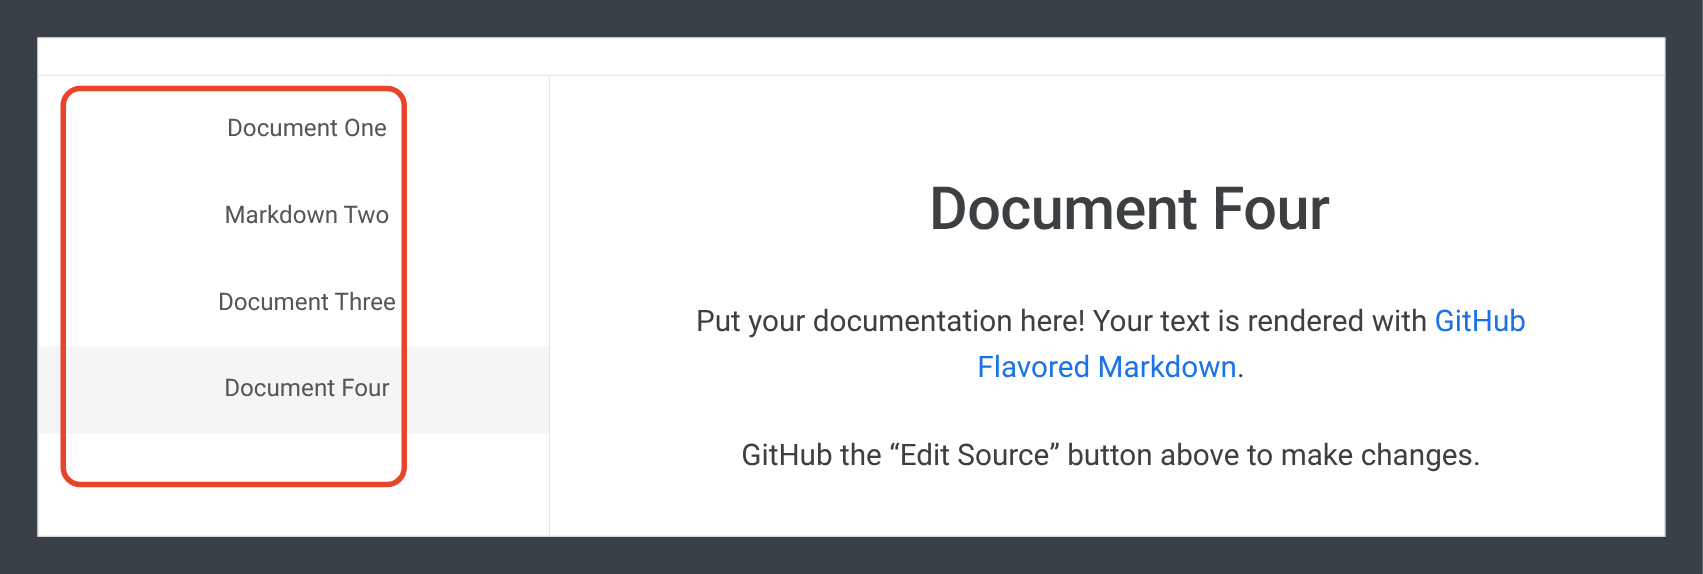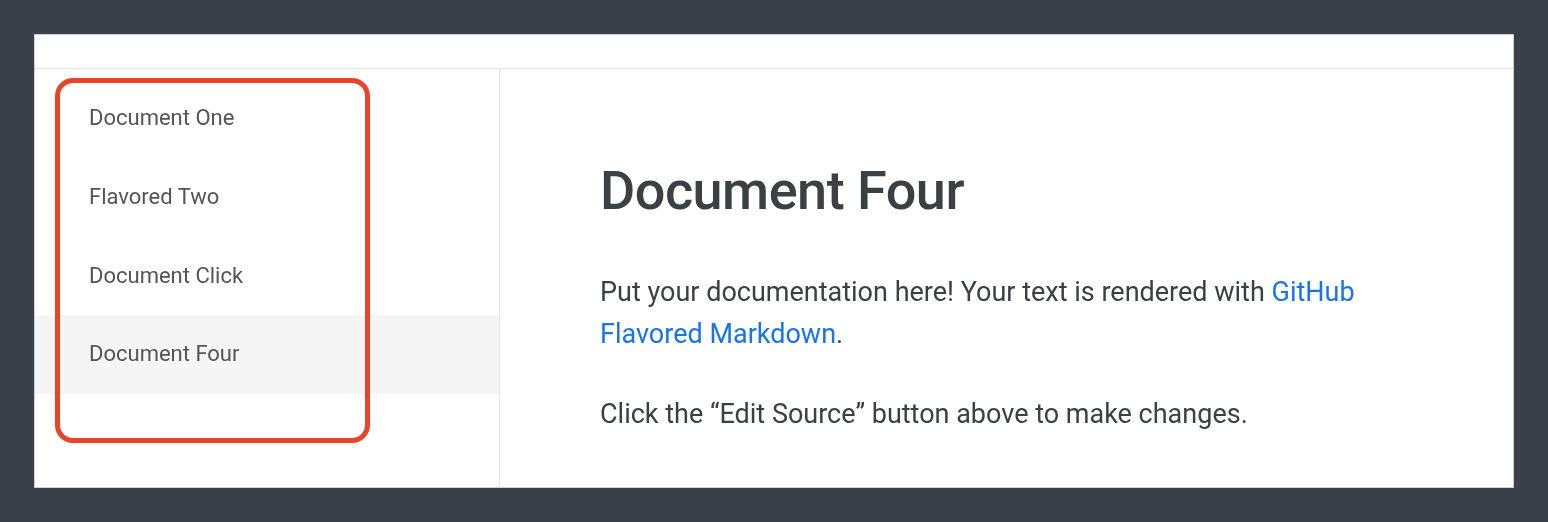--- a/index.html
+++ b/index.html
@@ -15,20 +15,21 @@
       padding: 34px;
       overflow: hidden;
     }
     .app-window {
       background: #ffffff;
       width: 100%;
       height: 100%;
       display: flex;
       flex-direction: column;
       border: 1px solid #d0d0d0;
+      text-align: center;
     }
     .top-bar {
       height: 34px;
       border-bottom: 1px solid #e5e5e5;
       background: #ffffff;
     }
     .content-area {
       display: flex;
       flex: 1;
       overflow: hidden;
@@ -87,31 +88,31 @@
 <body>
 
 <div class="app-window">
   <div class="top-bar"></div>
   <div class="content-area">
     <div class="sidebar">
       <div class="sidebar-item">
         <span>Document One</span>
       </div>
       <div class="sidebar-item">
-        <span>Flavored Two</span>
+        <span>Markdown Two</span>
       </div>
       <div class="sidebar-item">
-        <span>Document Click</span>
+        <span>Document Three</span>
       </div>
       <div class="sidebar-item selected">
         <span>Document Four</span>
       </div>
       <div class="highlight-box"></div>
     </div>
     <div class="main-content">
       <h1 class="doc-title">Document Four</h1>
       <p class="doc-paragraph">
         <span>Put your documentation here! Your text is rendered with </span><a class="link">GitHub Flavored Markdown</a><span>.</span>
       </p>
-      <p class="doc-paragraph">Click the “Edit Source” button above to make changes.</p>
+      <p class="doc-paragraph">GitHub the “Edit Source” button above to make changes.</p>
     </div>
   </div>
 </div>
 
 </body></html>

